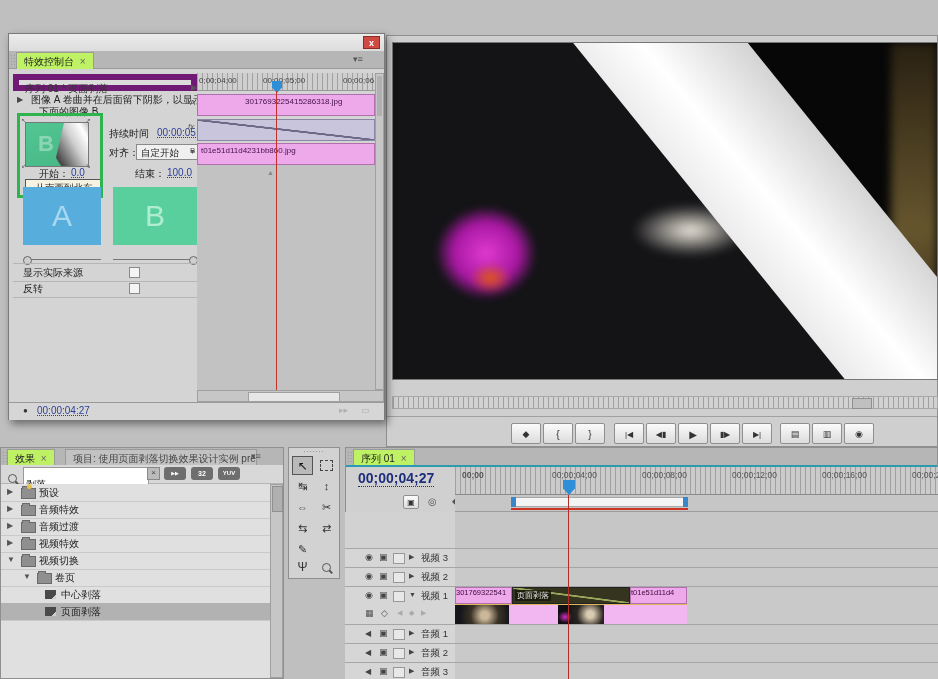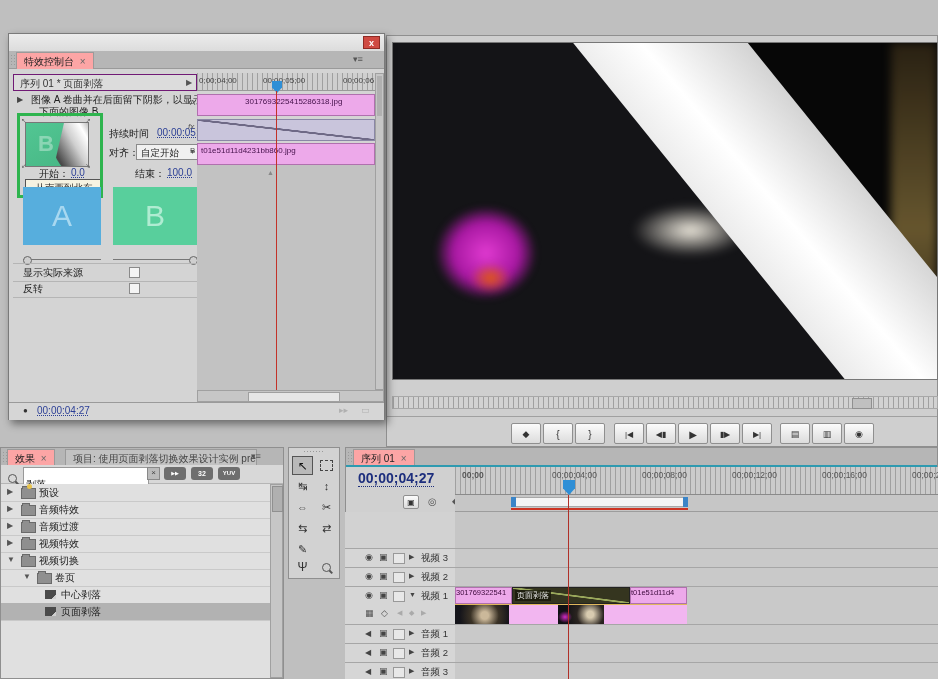--- a/index.html
+++ b/index.html
@@ -4,21 +4,21 @@
 <style>
   html,body{margin:0;padding:0;background:#888;}
   #screen{position:relative;width:938px;height:679px;overflow:hidden;
     font-family:"Liberation Sans","DejaVu Sans",sans-serif;background:#bfbfbf;
     -webkit-font-smoothing:antialiased;}
   .abs{position:absolute;}
   .tx{white-space:nowrap;}
   .link{color:#2b3f96;text-decoration:underline;text-decoration-style:dotted;}
   .panel{background:#d2d2d2;border:1px solid #8f8f8f;box-sizing:border-box;}
   .tabbar{background:#b6b6b6;border-bottom:1px solid #9a9a9a;}
-  .tab{background:#fca5a5;border:1px solid #9a9a9a;border-bottom:none;
+  .tab{background:#bef264;border:1px solid #9a9a9a;border-bottom:none;
     font-size:10px;color:#222;padding:2px 7px 1px 7px;display:inline-block;}
   .tab.inactive{background:#c2c2c2;color:#444;}
   .btn{background:linear-gradient(#fbfbfb,#dcdcdc);border:1px solid #8f8f8f;border-radius:2px;
     color:#333;text-align:center;box-sizing:border-box;}
   .ckb{width:11px;height:11px;background:#f4f4f4;border:1px solid #8a8a8a;box-sizing:border-box;}
   .folder{width:13px;height:9px;background:#8f8f8f;border:1px solid #6a6a6a;position:relative;display:inline-block;}
   .folder:before{content:"";position:absolute;left:0;top:-3px;width:6px;height:2px;background:#8f8f8f;border:1px solid #6a6a6a;border-bottom:none;}
   .trico{width:11px;height:9px;background:#4a4a4a;display:inline-block;
     background-image:linear-gradient(315deg,#cfcfcf 22%,#4a4a4a 23%);}
   .mag{width:7px;height:7px;border:1.5px solid #555;border-radius:50%;display:inline-block;position:relative;}
@@ -263,21 +263,21 @@
 
     <div class="tabbar abs" style="left:0;top:17px;width:375px;height:17px;">
       <div class="abs gripdots" style="left:1px;top:3px;width:5px;height:11px;"></div>
       <div class="abs tab" style="left:7px;top:1px;height:13px;">
         <span>特效控制台</span>
         <span style="color:#666;margin-left:3px;">×</span>
       </div>
       <div class="abs" style="left:344px;top:3px;font-size:9px;color:#555;">▾≡</div>
     </div>
 
-    <div class="abs" style="left:4px;top:40px;width:184px;height:17px;background:#dcdcdc;border:1px solid #701a75;box-sizing:border-box;">
+    <div class="abs" style="left:4px;top:40px;width:184px;height:17px;background:#dcdcdc;border:6px solid #701a75;box-sizing:border-box;">
       <span class="abs tx" style="left:6px;top:2px;font-size:10px;color:#333;">序列 01 * 页面剥落</span>
       <span class="abs" style="left:172px;top:3px;font-size:8px;color:#555;">▶</span>
     </div>
 
     <span class="abs" style="left:8px;top:61px;font-size:8px;color:#444;">▶</span>
     <span class="abs tx" style="left:22px;top:59px;font-size:10px;color:#222;">图像 A 卷曲并在后面留下阴影，以显示</span>
     <span class="abs tx" style="left:30px;top:71px;font-size:10px;color:#222;">下面的图像 B。</span>
 
     <div class="abs" style="left:16px;top:88px;width:64px;height:45px;background:linear-gradient(150deg,#52c693,#46b583);overflow:hidden;border:1px solid #777;box-sizing:border-box;">
       <span class="abs" style="left:12px;top:8px;font-size:22px;color:rgba(255,255,255,.35);font-weight:bold;">B</span>

